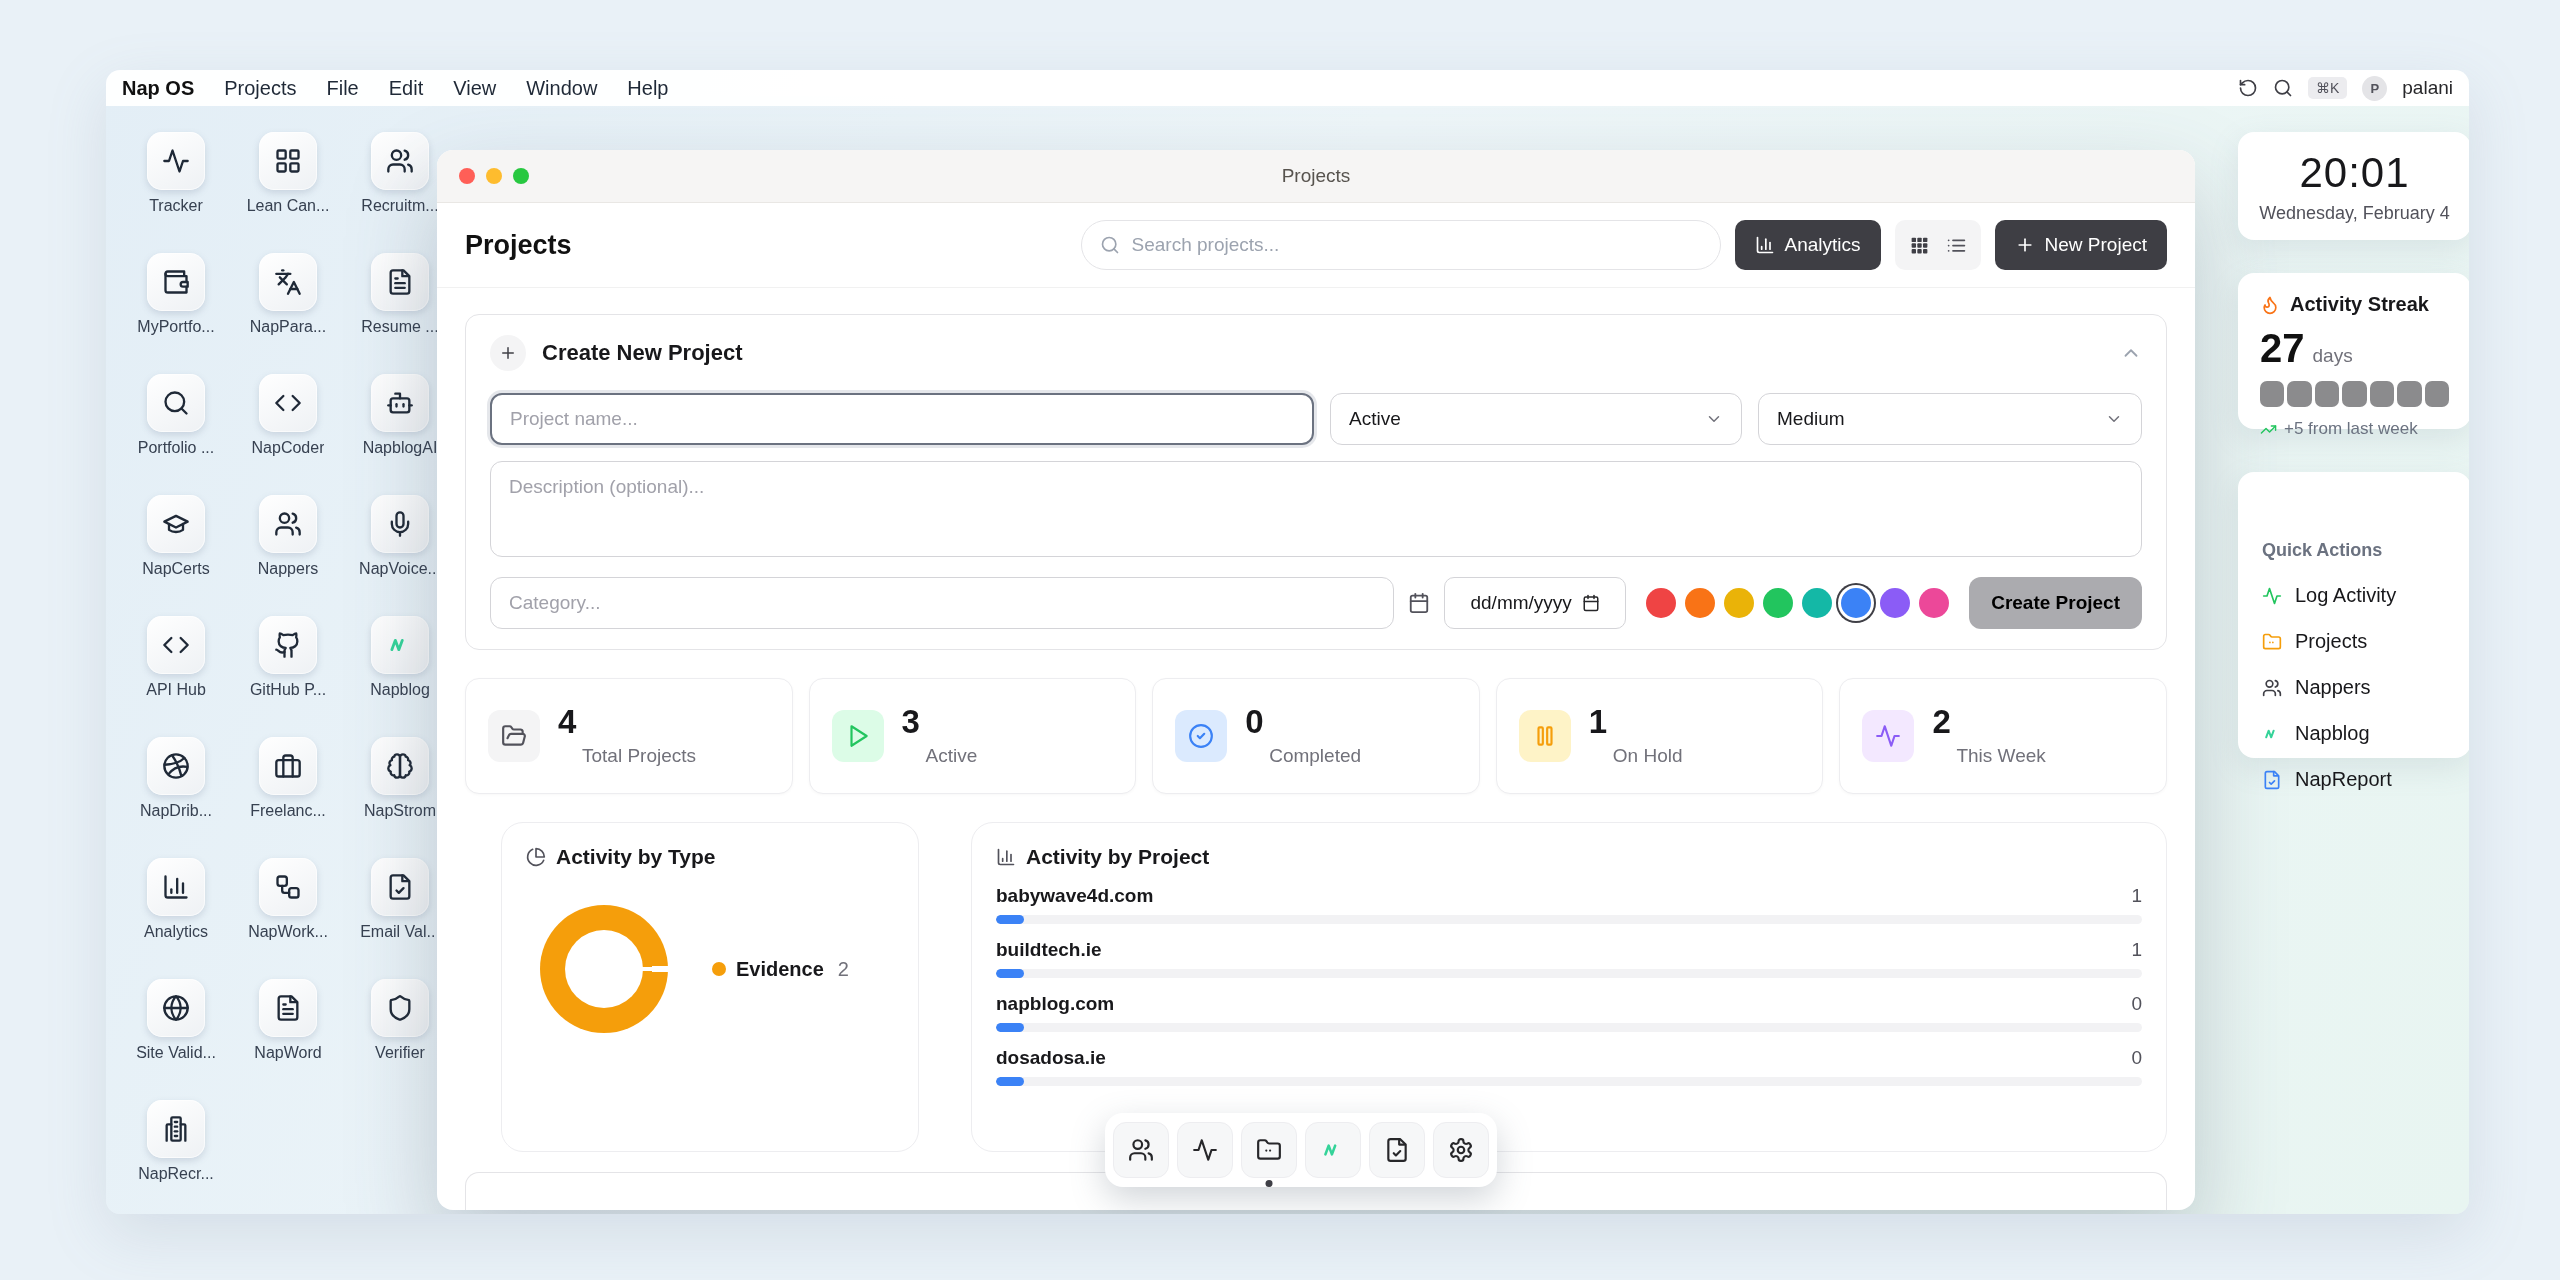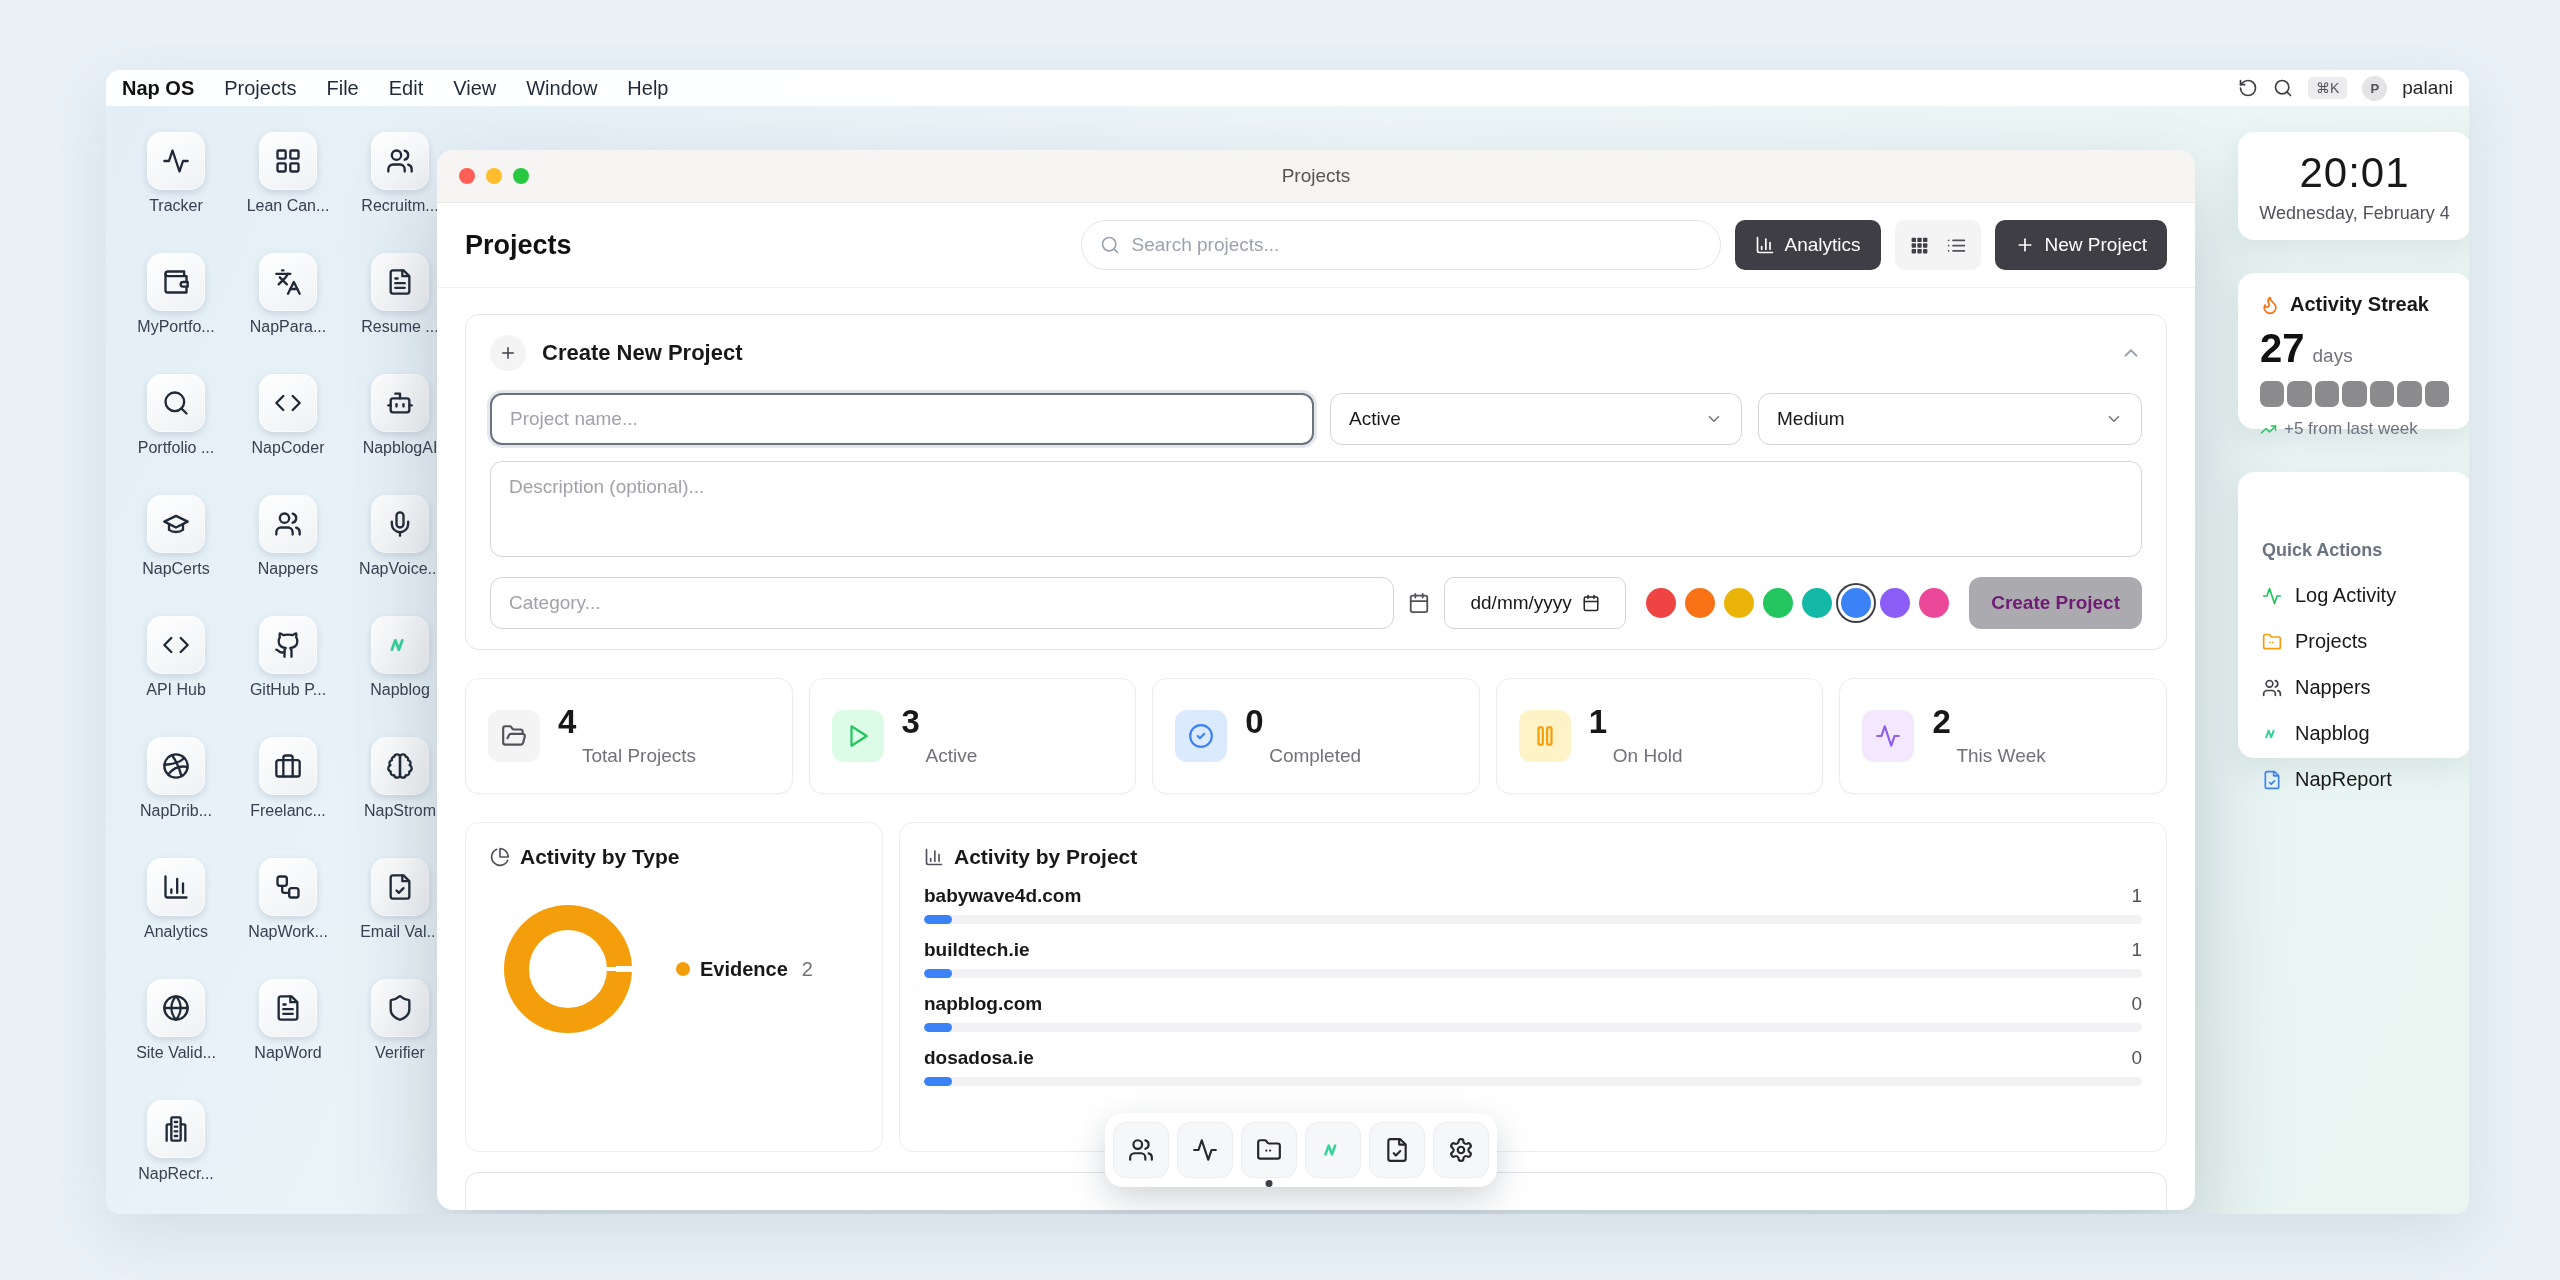--- a/index.html
+++ b/index.html
@@ -78,33 +78,33 @@
   .cc-row2{display:flex;align-items:center;gap:14px;margin-top:16px;}
   .cat-input{flex:1;}
   .cal-icon{display:flex;color:#52525b;}
   .cal-icon svg{width:22px;height:22px;}
   .date-box{width:182px;height:52px;border:1.5px solid #d4d4d8;border-radius:10px;display:flex;align-items:center;
     justify-content:center;gap:10px;font-size:19px;color:#18181b;box-sizing:border-box;cursor:pointer;}
   .date-box svg{width:18px;height:18px;color:#27272a;}
   .dots{display:flex;gap:9px;margin:0 6px;}
   .dot{width:30px;height:30px;border-radius:50%;cursor:pointer;}
   .dot.selected{box-shadow:0 0 0 3px #fff, 0 0 0 5px #3f3f46;}
-  .btn-submit{height:52px;background:#ababaf;color:#701a75;border:0;border-radius:12px;padding:0 22px;font-size:19px;
+  .btn-submit{height:52px;background:#ababaf;color:#000000;border:0;border-radius:12px;padding:0 22px;font-size:19px;
     font-weight:bold;font-family:inherit;cursor:not-allowed;}
   
   .stats-row{display:flex;gap:16px;margin-bottom:28px;}
   .stat-card{flex:1;border:1px solid #ededf0;border-radius:14px;padding:26px 22px;display:flex;align-items:center;gap:18px;
     background:#fff;box-shadow:0 1px 3px rgba(0,0,0,.03);}
   .stat-icon{width:52px;height:52px;border-radius:12px;display:flex;align-items:center;justify-content:center;}
   .stat-icon svg{width:26px;height:26px;}
   .stat-value{font-size:33px;font-weight:bold;color:#18181b;line-height:1;}
   .stat-label{font-size:19px;color:#71717a;margin-top:7px;margin-left:24px;}
   
   .charts-row{display:flex;gap:16px;align-items:stretch;}
-  .chart-card{border:1px solid #ededf0;border-radius:14px;padding:22px 24px;background:#fff;box-sizing:border-box;}
+  .chart-card{border:1px solid #ededf0;border-radius:22px;padding:22px 24px;background:#fff;box-sizing:border-box;margin-left:36px;}
   .abt-card{width:418px;min-width:418px;height:330px;}
   .abp-card{flex:1;height:330px;}
   .card-title{display:flex;align-items:center;gap:10px;font-size:21px;font-weight:bold;color:#18181b;}
   .card-title svg{width:20px;height:20px;color:#52525b;}
   .donut-wrap{display:flex;align-items:center;gap:44px;margin-top:36px;padding-left:14px;}
   .donut{width:128px;height:128px;border-radius:50%;position:relative;}
   .donut::after{content:"";position:absolute;inset:25px;background:#fff;border-radius:50%;}
   .legend{display:flex;align-items:center;gap:10px;}
   .legend-dot{width:14px;height:14px;border-radius:50%;}
   .legend-label{font-size:20px;color:#18181b;font-weight:bold;}

